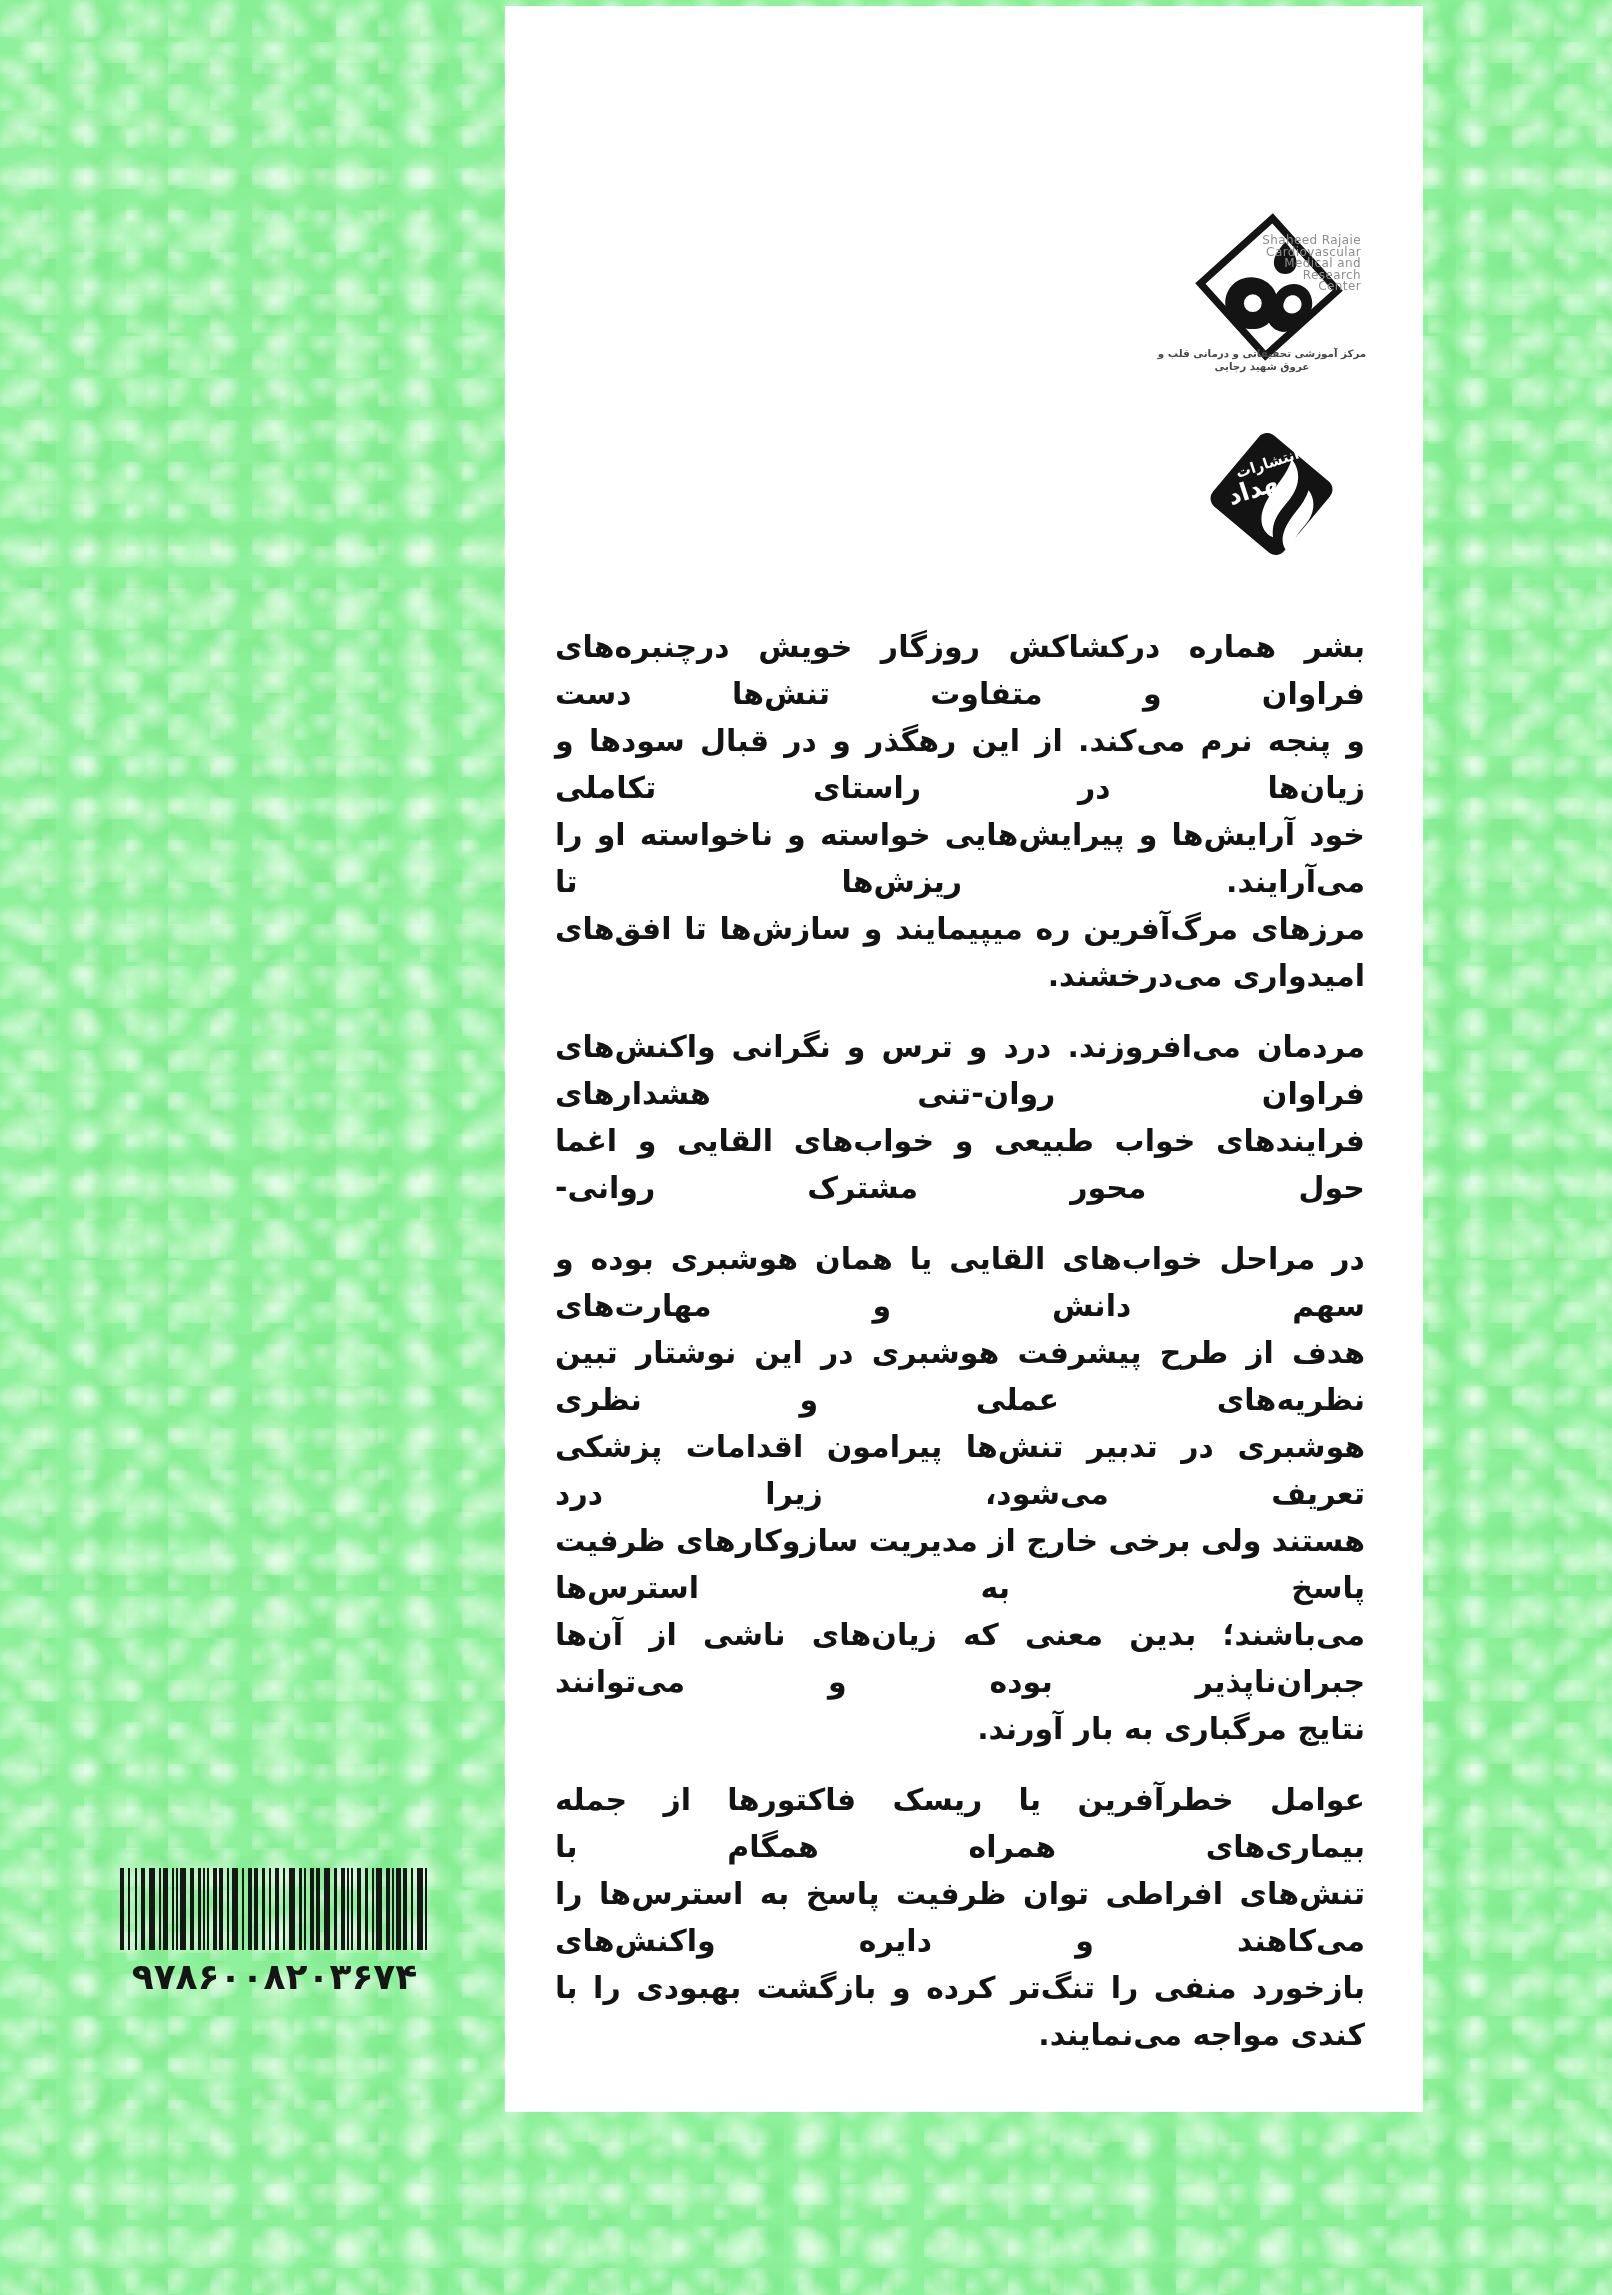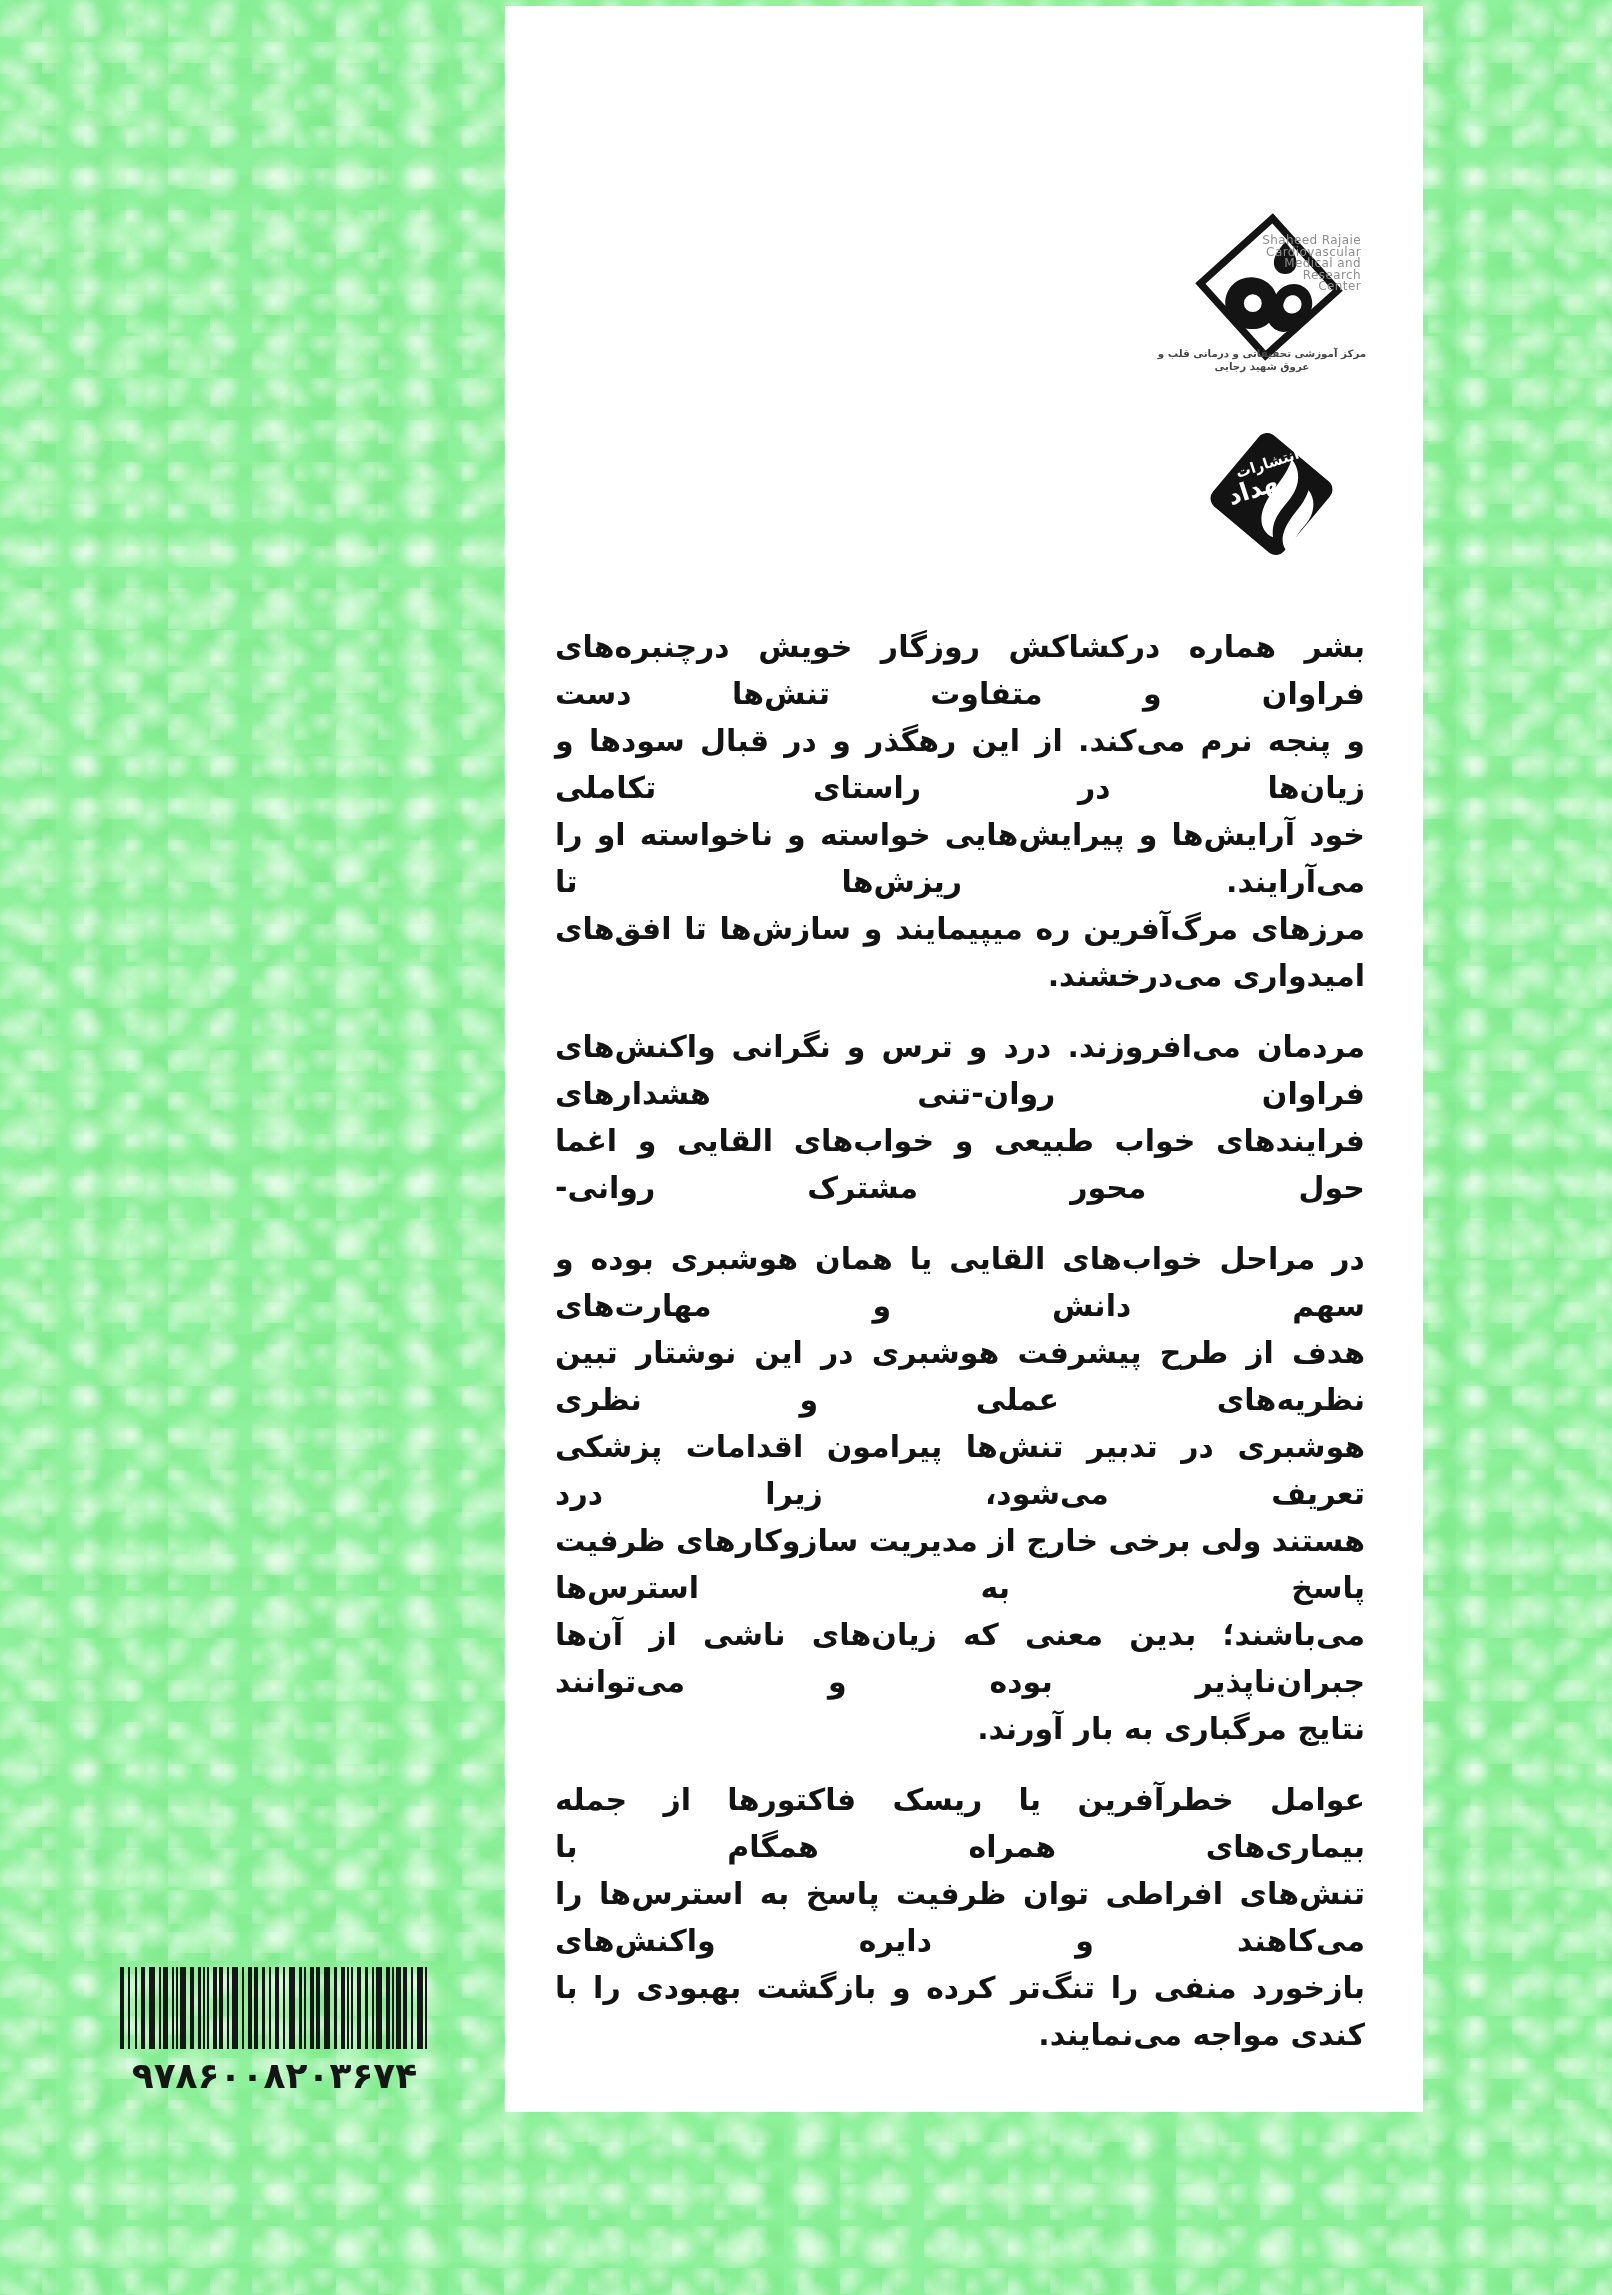--- a/index.html
+++ b/index.html
@@ -47,21 +47,21 @@
     direction:rtl; color:#141414;
     font-size:30px; line-height:47px; font-weight:bold;
   }
   .synopsis .para{margin:0 0 24px 0;}
   .synopsis .line{
     text-align:justify; text-align-last:justify;
     white-space:normal;
   }
   .synopsis .line.last{text-align-last:right;}
   
-  .isbn{position:absolute; left:117px; top:1967px; width:317px;}
+  .isbn{position:absolute; left:117px; top:1868px; width:317px;}
   .barcode-bars{
     display:flex; align-items:stretch;
     width:311px; height:82px; margin-left:3.2px;
     overflow:hidden;
   }
   .barcode-bars span{display:inline-block; height:100%; background:#161616; flex:none;}
   .isbn-digits{
     margin-top:6.3px; width:315px;
     text-align:center; direction:ltr;
     font-size:36px; font-weight:bold; color:#151515;

